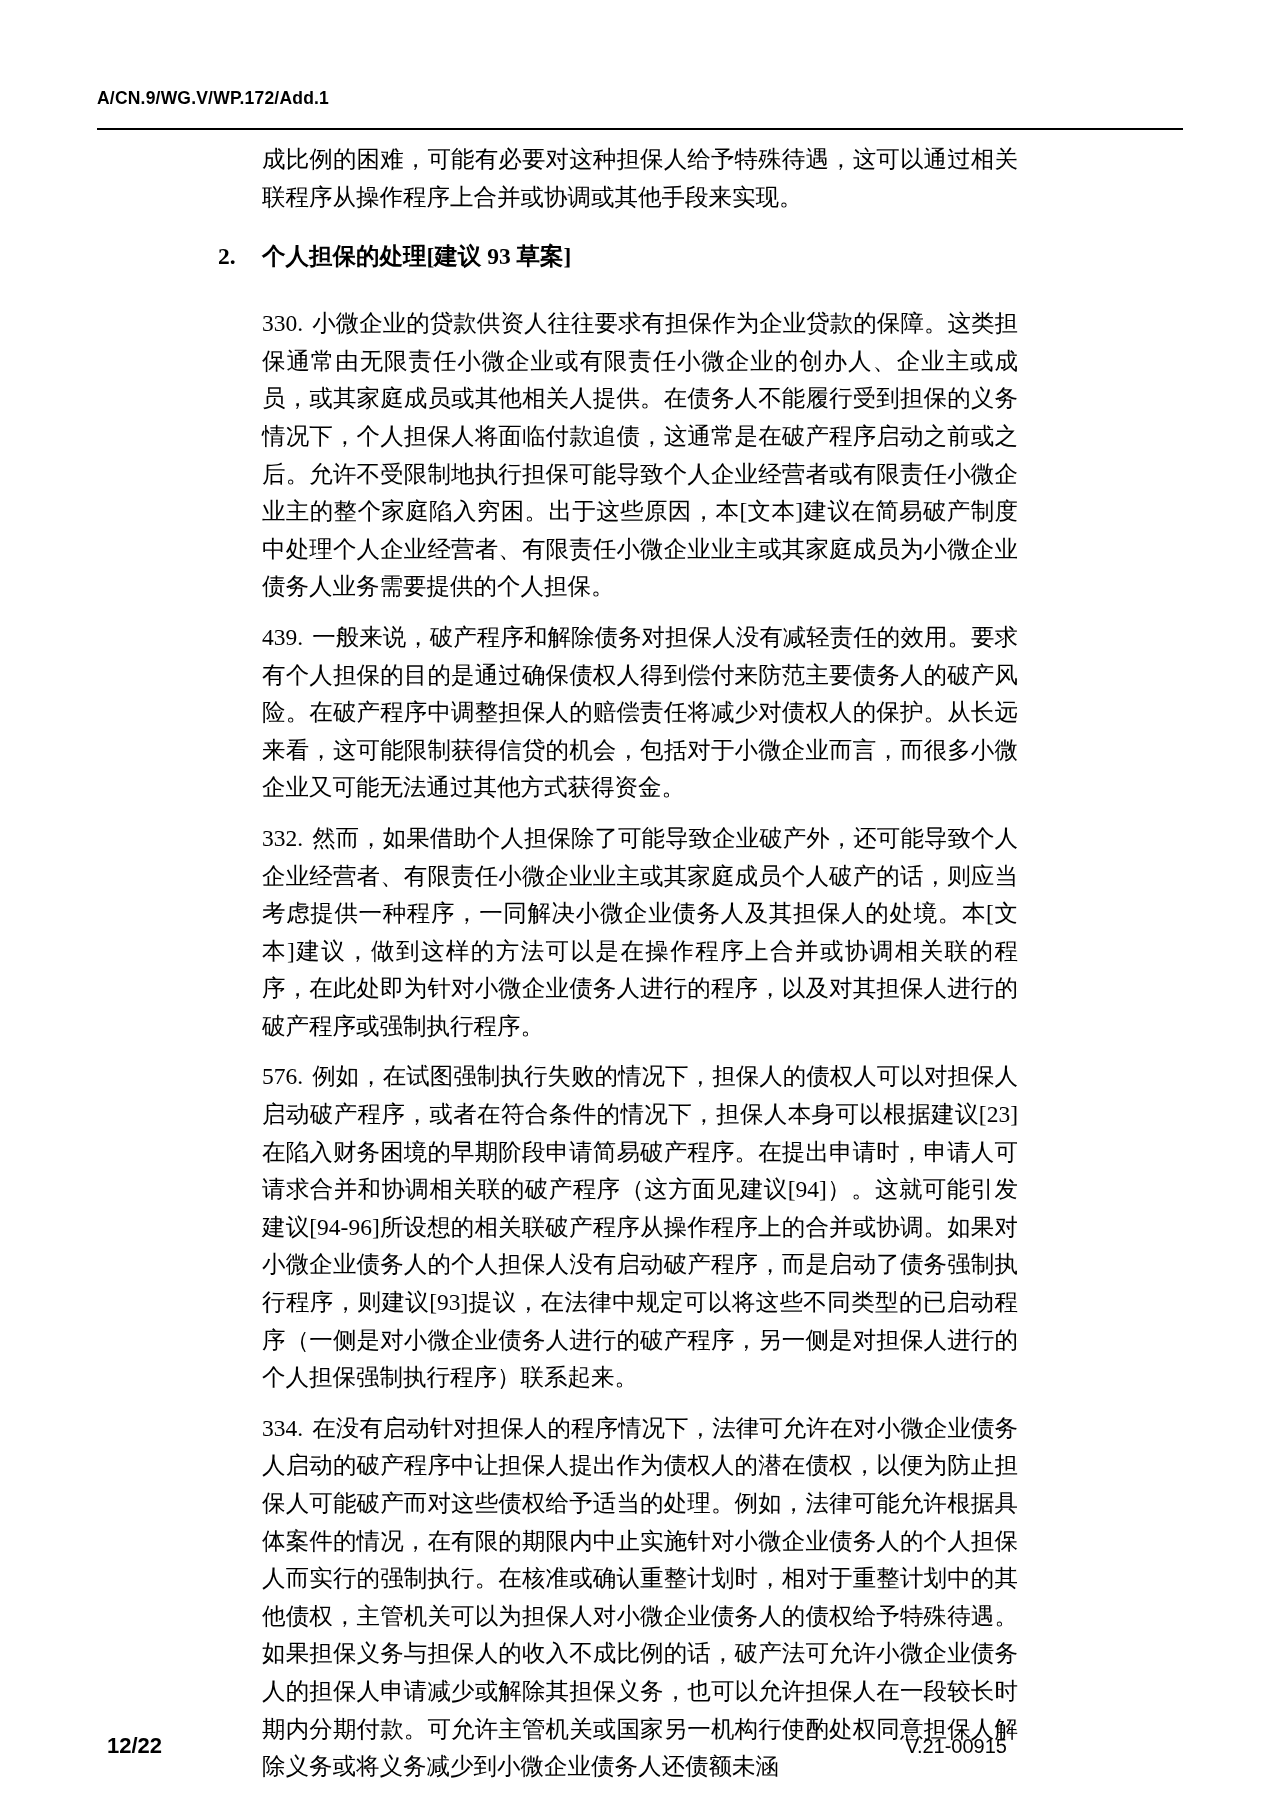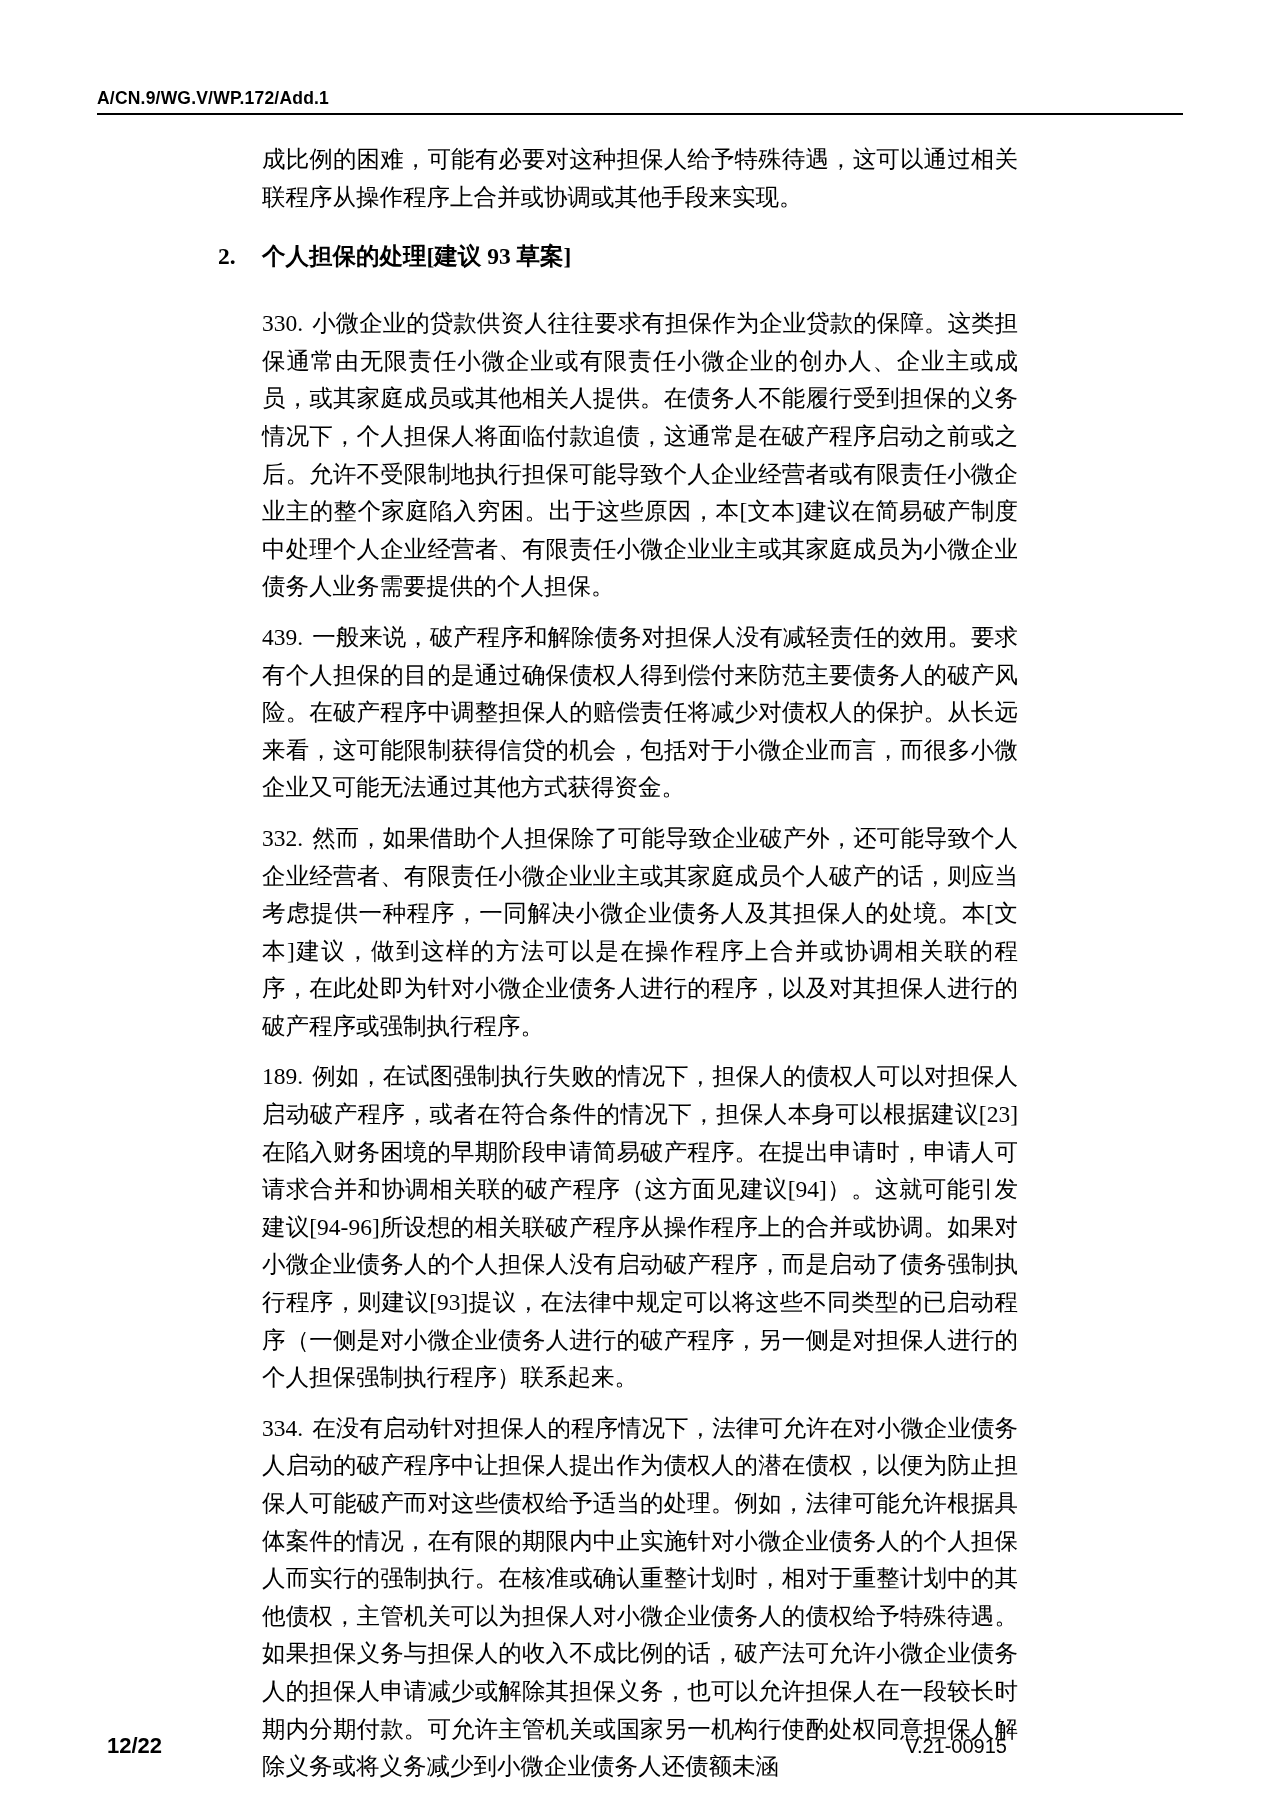--- a/index.html
+++ b/index.html
@@ -11,21 +11,21 @@
     color: #000000;
     font-family: "Liberation Serif", "DejaVu Serif", serif;
     overflow: hidden;
   }
   .doc-header {
     position: absolute;
     left: 97px;
     top: 88px;
     width: 1086px;
     border-bottom: 2.5px solid #000000;
-    padding-bottom: 4px;
+    padding-bottom: 19px;
   }
   .doc-symbol {
     font-family: "Liberation Sans", "DejaVu Sans", sans-serif;
     font-weight: bold;
     font-size: 17.5px;
     letter-spacing: 0.2px;
   }
   .content {
     position: absolute;
     left: 262px;
@@ -86,21 +86,21 @@
       <span class="h-num">2.</span>
       <span>个人担保的处理[建议 93 草案]</span>
     </div>
 
     <p><span class="pnum">330.</span><span>小微企业的贷款供资人往往要求有担保作为企业贷款的保障。这类担保通常由无限责任小微企业或有限责任小微企业的创办人、企业主或成员，或其家庭成员或其他相关人提供。在债务人不能履行受到担保的义务情况下，个人担保人将面临付款追债，这通常是在破产程序启动之前或之后。允许不受限制地执行担保可能导致个人企业经营者或有限责任小微企业主的整个家庭陷入穷困。出于这些原因，本[文本]建议在简易破产制度中处理个人企业经营者、有限责任小微企业业主或其家庭成员为小微企业债务人业务需要提供的个人担保。</span></p>
 
     <p><span class="pnum">439.</span><span>一般来说，破产程序和解除债务对担保人没有减轻责任的效用。要求有个人担保的目的是通过确保债权人得到偿付来防范主要债务人的破产风险。在破产程序中调整担保人的赔偿责任将减少对债权人的保护。从长远来看，这可能限制获得信贷的机会，包括对于小微企业而言，而很多小微企业又可能无法通过其他方式获得资金。</span></p>
 
     <p><span class="pnum">332.</span><span>然而，如果借助个人担保除了可能导致企业破产外，还可能导致个人企业经营者、有限责任小微企业业主或其家庭成员个人破产的话，则应当考虑提供一种程序，一同解决小微企业债务人及其担保人的处境。本[文本]建议，做到这样的方法可以是在操作程序上合并或协调相关联的程序，在此处即为针对小微企业债务人进行的程序，以及对其担保人进行的破产程序或强制执行程序。</span></p>
 
-    <p><span class="pnum">189.</span><span>例如，在试图强制执行失败的情况下，担保人的债权人可以对担保人启动破产程序，或者在符合条件的情况下，担保人本身可以根据建议[23]在陷入财务困境的早期阶段申请简易破产程序。在提出申请时，申请人可请求合并和协调相关联的破产程序（这方面见建议[94]）。这就可能引发建议[94-96]所设想的相关联破产程序从操作程序上的合并或协调。如果对小微企业债务人的个人担保人没有启动破产程序，而是启动了债务强制执行程序，则建议[93]提议，在法律中规定可以将这些不同类型的已启动程序（一侧是对小微企业债务人进行的破产程序，另一侧是对担保人进行的个人担保强制执行程序）联系起来。</span></p>
+    <p><span class="pnum">576.</span><span>例如，在试图强制执行失败的情况下，担保人的债权人可以对担保人启动破产程序，或者在符合条件的情况下，担保人本身可以根据建议[23]在陷入财务困境的早期阶段申请简易破产程序。在提出申请时，申请人可请求合并和协调相关联的破产程序（这方面见建议[94]）。这就可能引发建议[94-96]所设想的相关联破产程序从操作程序上的合并或协调。如果对小微企业债务人的个人担保人没有启动破产程序，而是启动了债务强制执行程序，则建议[93]提议，在法律中规定可以将这些不同类型的已启动程序（一侧是对小微企业债务人进行的破产程序，另一侧是对担保人进行的个人担保强制执行程序）联系起来。</span></p>
 
     <p><span class="pnum">334.</span><span>在没有启动针对担保人的程序情况下，法律可允许在对小微企业债务人启动的破产程序中让担保人提出作为债权人的潜在债权，以便为防止担保人可能破产而对这些债权给予适当的处理。例如，法律可能允许根据具体案件的情况，在有限的期限内中止实施针对小微企业债务人的个人担保人而实行的强制执行。在核准或确认重整计划时，相对于重整计划中的其他债权，主管机关可以为担保人对小微企业债务人的债权给予特殊待遇。如果担保义务与担保人的收入不成比例的话，破产法可允许小微企业债务人的担保人申请减少或解除其担保义务，也可以允许担保人在一段较长时期内分期付款。可允许主管机关或国家另一机构行使酌处权同意担保人解除义务或将义务减少到小微企业债务人还债额未涵</span></p>
 
   </div>
 
   <div class="footer-page">12/22</div>
 
   <div class="footer-job">V.21-00915</div>
 
 </div>

